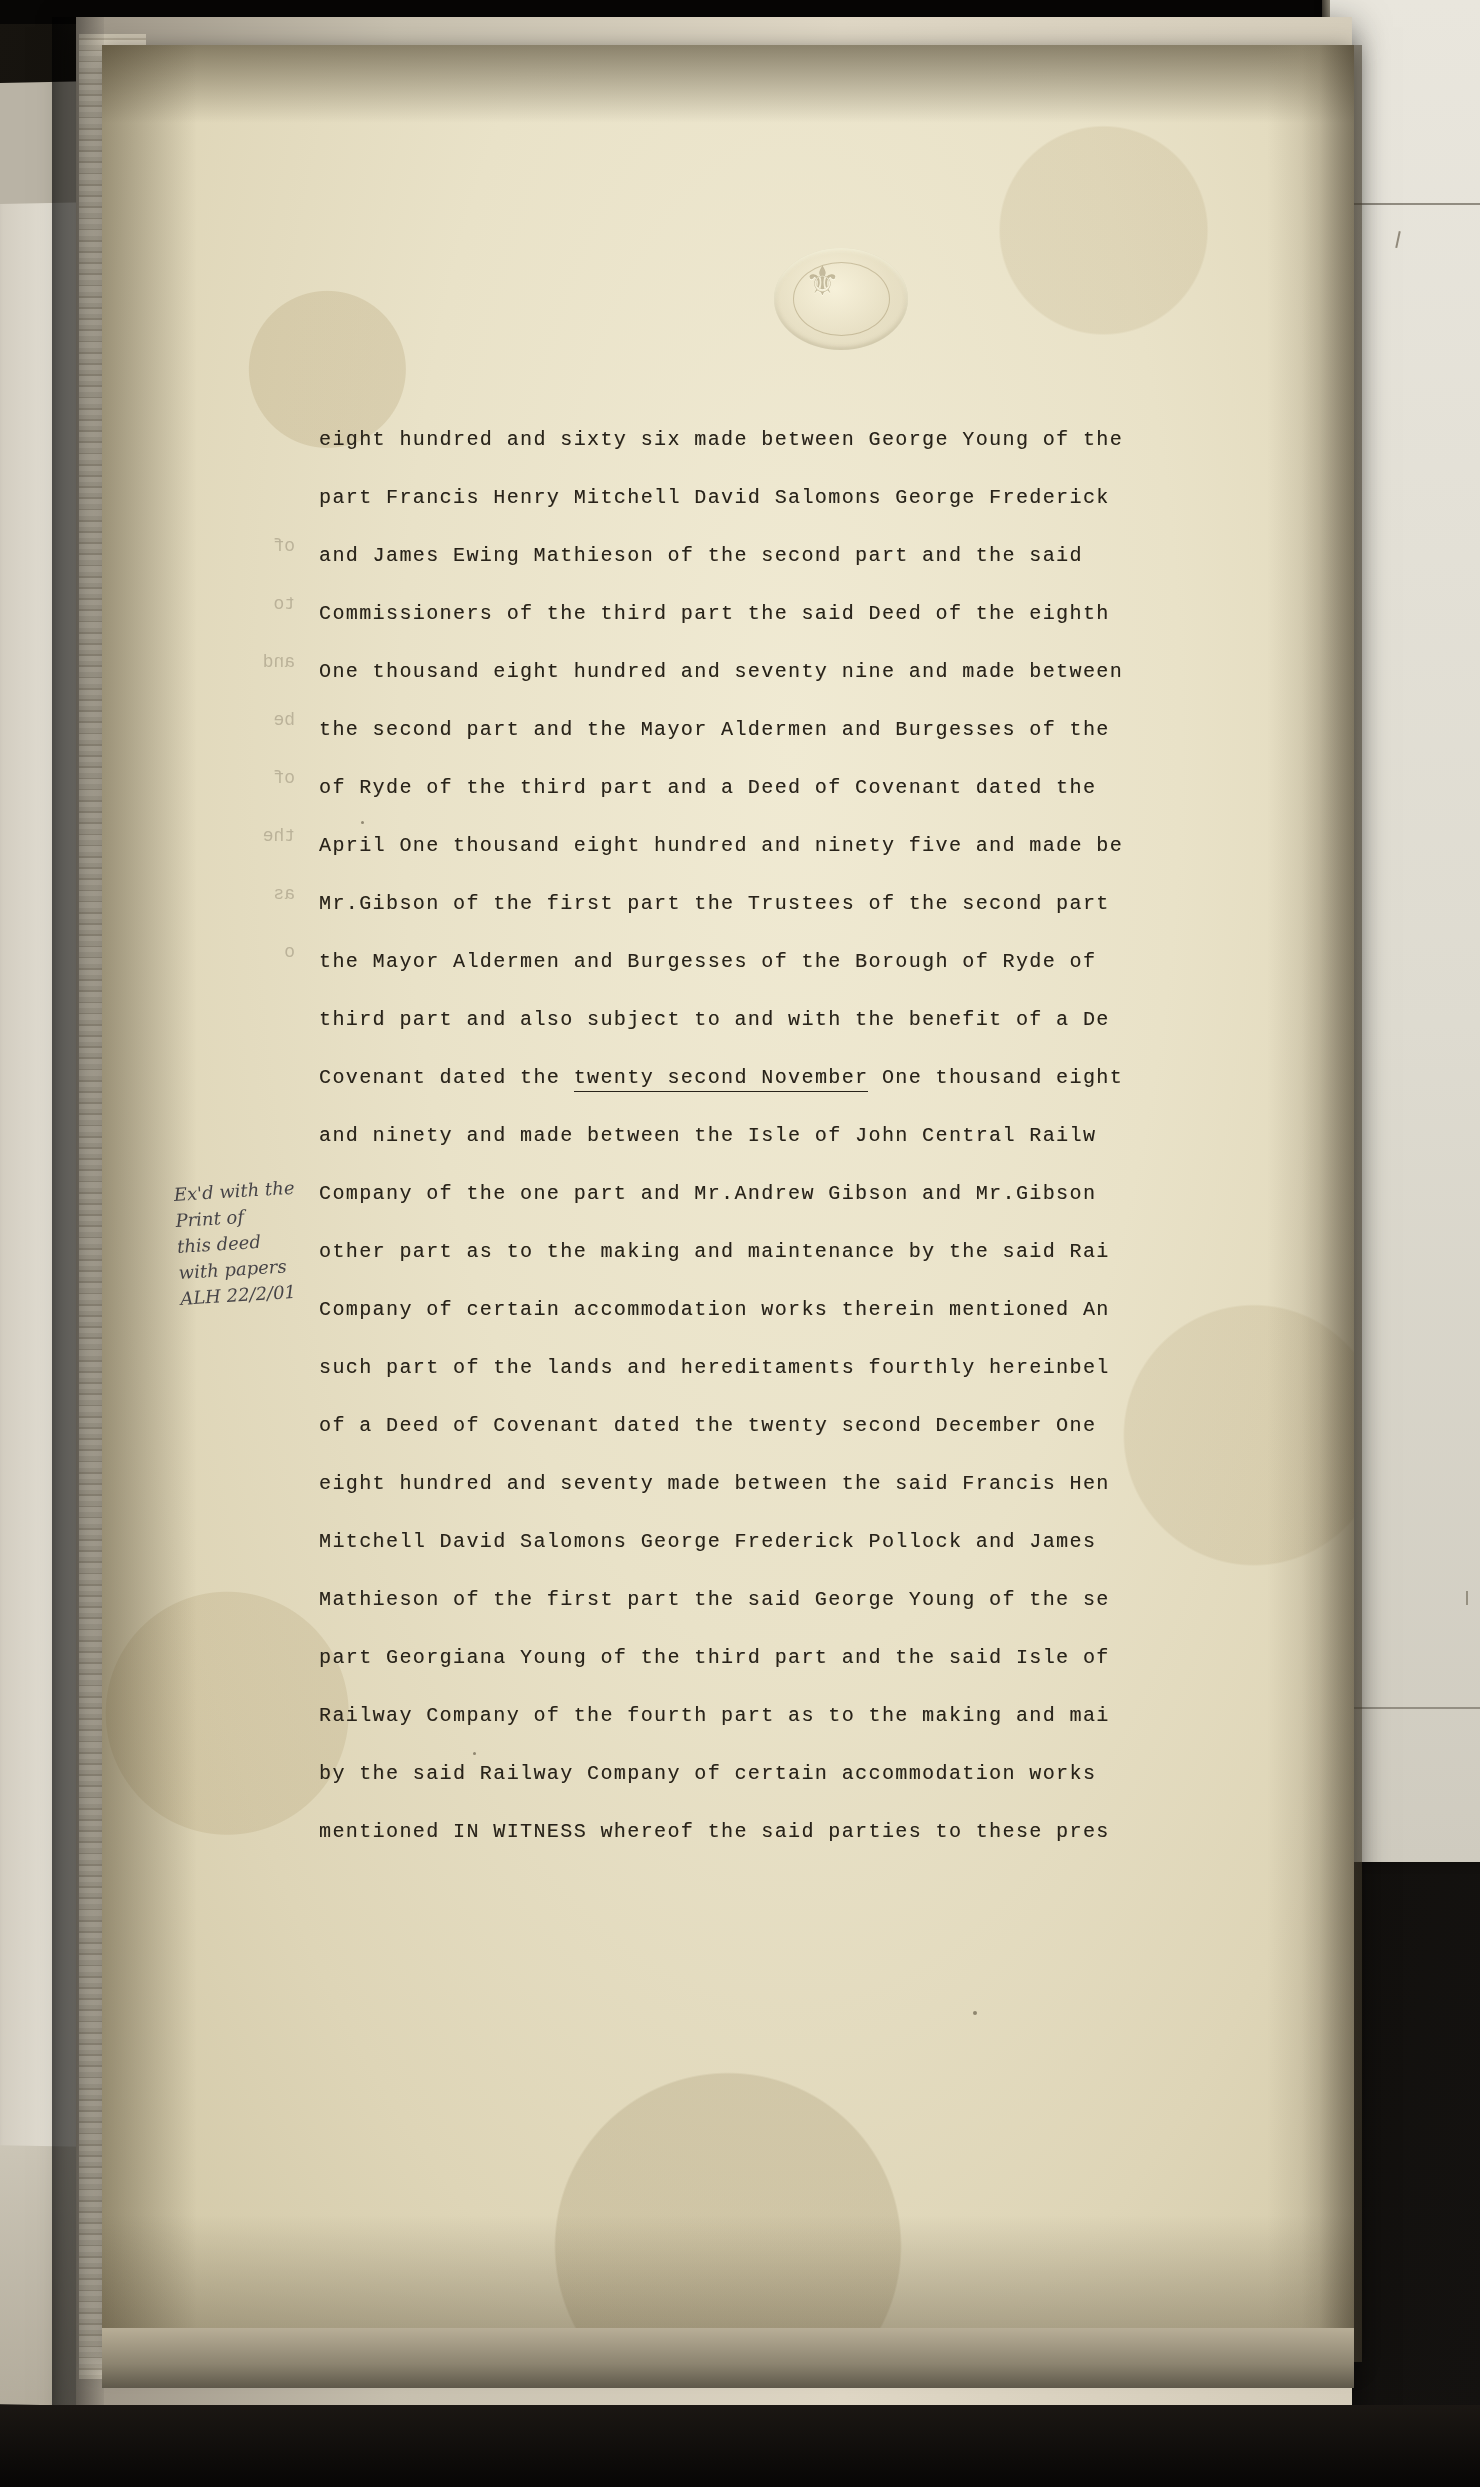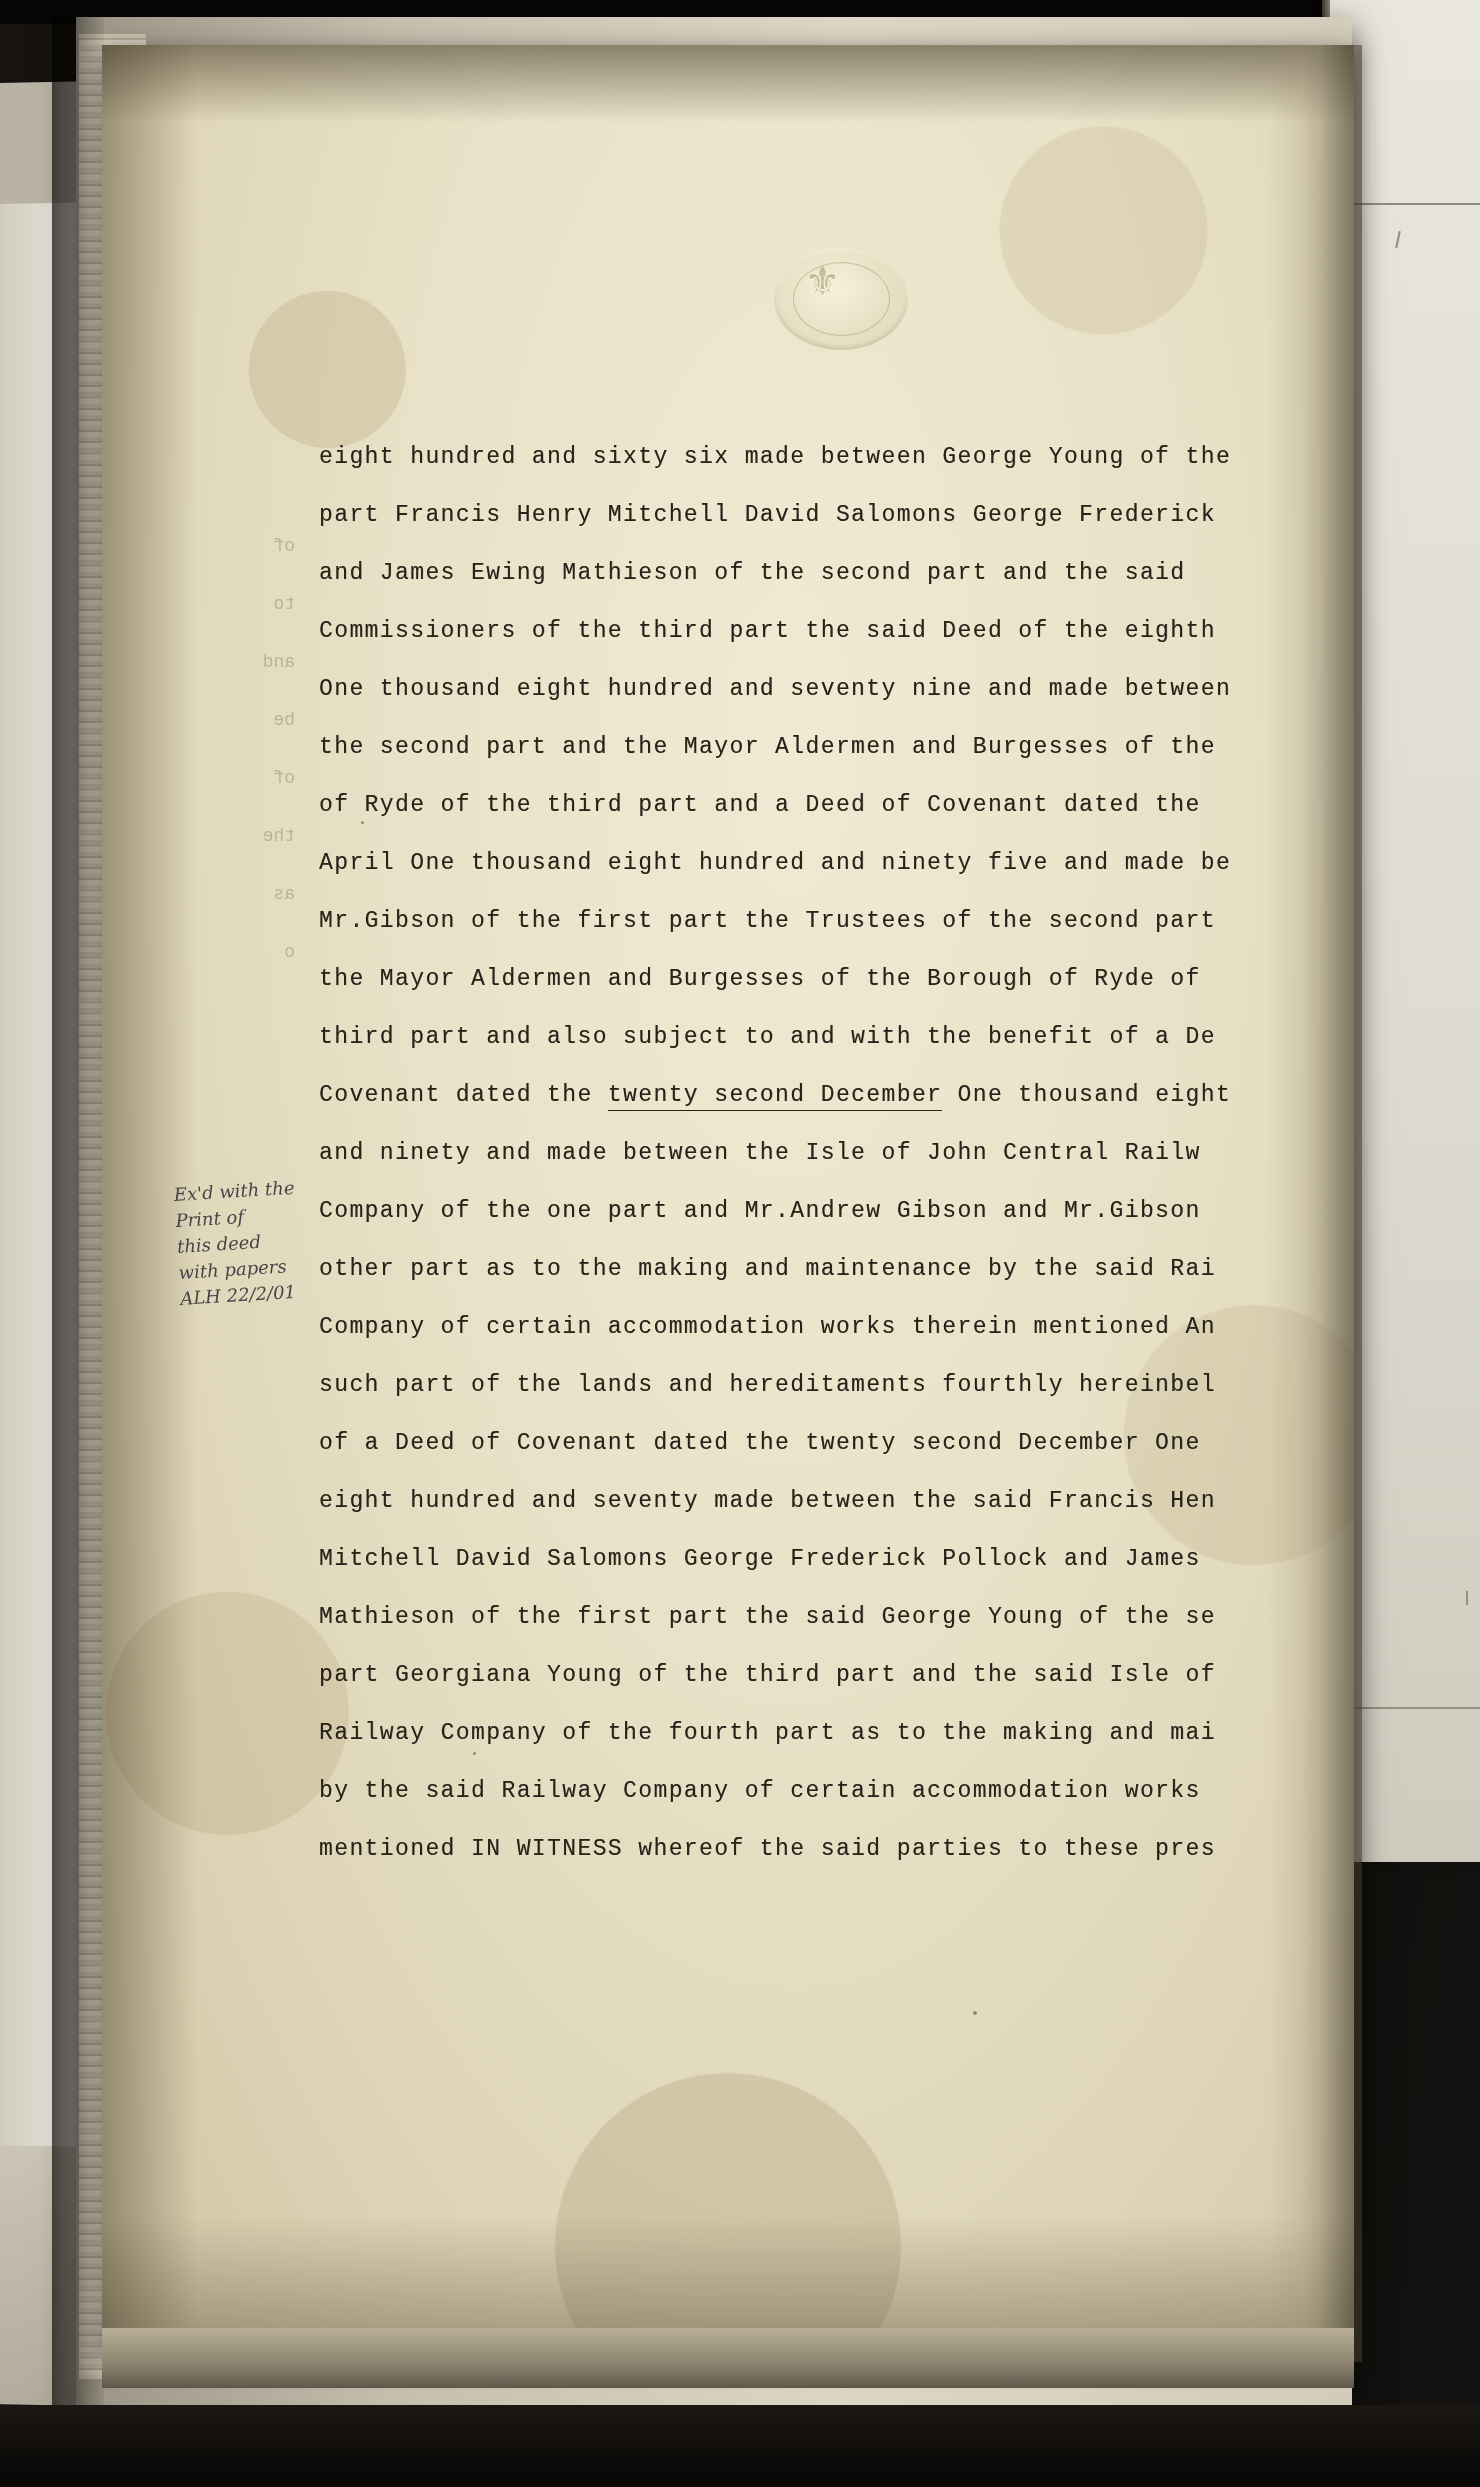--- a/index.html
+++ b/index.html
@@ -219,25 +219,25 @@
     line-height: 53px;
     color: rgba(150,134,96,0.55);
     text-shadow: 0 0.9px 0 rgba(255,252,235,0.8);
     font-family: "DejaVu Sans", sans-serif;
   }
 
   
   .typed {
     position: absolute;
     left: 319px;
-    top: 428px;
+    top: 411px;
     width: 1060px;
     color: #2a251c;
     font-family: "Liberation Mono", monospace;
-    font-size: 23px;
+    font-size: 20px;
     letter-spacing: 1.4px;
     line-height: 58px;
     white-space: nowrap;
   }
   .typed .ln {
     position: relative;
     height: 58px;
     text-shadow: 0.3px 0.3px 0 rgba(40,32,20,0.35);
     filter: contrast(1.02);
   }
@@ -381,21 +381,21 @@
     <div class="ln"><span>and James Ewing Mathieson of the second part and the said</span></div>
     <div class="ln"><span>Commissioners of the third part the said Deed of the eighth</span></div>
     <div class="ln"><span>One thousand eight hundred and seventy nine and made between</span></div>
     <div class="ln"><span>the second part and the Mayor Aldermen and Burgesses of the</span></div>
     <div class="ln"><span>of Ryde of the third part and a Deed of Covenant dated the</span></div>
     <div class="ln"><span>April One thousand eight hundred and ninety five and made be</span></div>
     <div class="ln"><span>Mr.Gibson of the first part the Trustees of the second part</span></div>
     <div class="ln"><span>the Mayor Aldermen and Burgesses of the Borough of Ryde of</span></div>
     <div class="ln"><span>third part and also subject to and with the benefit of a De</span></div>
     <div class="ln">
-      <span>Covenant dated the </span><span class="u">twenty second December</span><span> One thousand eight</span>
+      <span>Covenant dated the </span><span class="u">twenty second November</span><span> One thousand eight</span>
     </div>
     <div class="ln"><span>and ninety and made between the Isle of John Central Railw</span></div>
     <div class="ln"><span>Company of the one part and Mr.Andrew Gibson and Mr.Gibson</span></div>
     <div class="ln"><span>other part as to the making and maintenance by the said Rai</span></div>
     <div class="ln"><span>Company of certain accommodation works therein mentioned An</span></div>
     <div class="ln"><span>such part of the lands and hereditaments fourthly hereinbel</span></div>
     <div class="ln"><span>of a Deed of Covenant dated the twenty second December One</span></div>
     <div class="ln"><span>eight hundred and seventy made between the said Francis Hen</span></div>
     <div class="ln"><span>Mitchell David Salomons George Frederick Pollock and James</span></div>
     <div class="ln"><span>Mathieson of the first part the said George Young of the se</span></div>

